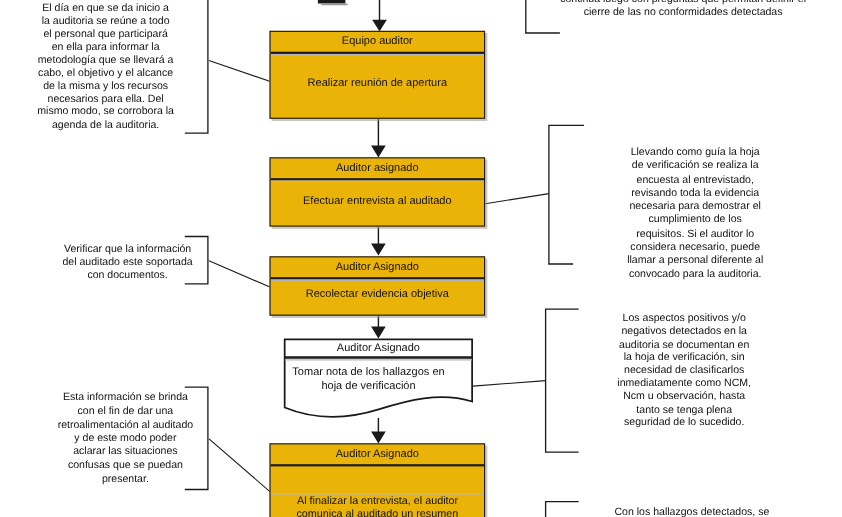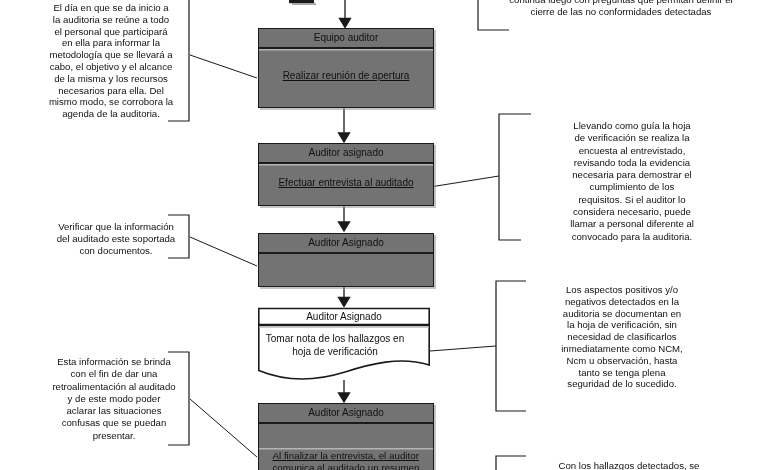--- a/index.html
+++ b/index.html
@@ -3,32 +3,32 @@
 <meta charset="utf-8">
 <style>
   html,body{margin:0;padding:0;background:#fff;}
   .stage{
     position:relative;width:765px;height:470px;overflow:hidden;
     background:#ffffff;color:#111;
     font-family:"Liberation Sans","DejaVu Sans",sans-serif;
   }
   svg.overlay{position:absolute;left:0;top:0;z-index:1;}
   .pbox{
-    position:absolute;left:258px;width:176px;background:#737373;
+    position:absolute;left:245px;width:196px;background:#eab308;
     border:1.6px solid #1a1a1a;z-index:2;box-sizing:border-box;
     box-shadow:2px 2px 0 rgba(150,150,150,.55);
   }
   .pbox .hdr{
     border-bottom:2.6px solid #1a1a1a;text-align:center;
     font-size:10px;padding:3px 2px 3px;line-height:12px;
   }
   .pbox .body{
     display:flex;align-items:center;justify-content:center;
-    text-align:left;font-size:10px;line-height:12.5px;
-    white-space:pre-line;box-shadow:inset 0 1.5px 0 #b5b5b5;text-decoration:underline;
+    text-align:right;font-size:10px;line-height:12.5px;
+    white-space:pre-line;box-shadow:inset 0 1.5px 0 #b5b5b5;
   }
   .pbox .body.topalign{align-items:flex-start;padding-top:2px;margin-top:24px;}
   .ann{
     position:absolute;z-index:2;text-align:center;
     font-size:9.6px;line-height:11.9px;white-space:pre-line;color:#111;
   }
   .docx{position:absolute;z-index:2;text-align:center;white-space:pre-line;}
 </style>
 </head>
 <body>
@@ -83,35 +83,36 @@
     <div class="body" style="height:55px">Realizar reunión de apertura</div>
   </div>
 
   <div class="pbox" style="top:143px;height:63px">
     <div class="hdr">Auditor asignado</div>
     <div class="body" style="height:38px">Efectuar entrevista al auditado</div>
   </div>
 
   <div class="pbox" style="top:233px;height:54px">
     <div class="hdr">Auditor Asignado</div>
+    <div class="body" style="height:29px">Recolectar evidencia objetiva</div>
   </div>
 
   <div class="docx" style="left:259px;top:311px;width:170px;font-size:10px;line-height:12px">Auditor Asignado</div>
   <div class="docx" style="left:259px;top:333px;width:152px;font-size:10px;line-height:12.5px">Tomar nota de los hallazgos en
 hoja de verificación</div>
 
   <div class="pbox" style="top:403px;height:70px">
     <div class="hdr">Auditor Asignado</div>
     <div class="body topalign" style="height:44px;font-size:9.8px;line-height:12.2px">Al finalizar la entrevista, el auditor
 comunica al auditado un resumen
 de los hallazgos detectados, sin
 clasificarlos</div>
   </div>
 
-  <div class="ann" style="left:20px;top:2px;width:182px;line-height:11.8px">El día en que se da inicio a
+  <div class="ann" style="left:5px;top:2px;width:182px;line-height:11.8px">El día en que se da inicio a
 la auditoria se reúne a todo
 el personal que participará
 en ella para informar la
 metodología que se llevará a
 cabo, el objetivo y el alcance
 de la misma y los recursos
 necesarios para ella. Del
 mismo modo, se corrobora la
 agenda de la auditoria.</div>
   <div class="ann" style="left:38px;top:356px;width:152px;line-height:12.3px">Esta información se brinda
@@ -120,21 +121,21 @@
 y de este modo poder
 aclarar las situaciones
 confusas que se puedan
 presentar.</div>
   <div class="ann" style="left:40px;top:221px;width:152px;line-height:12px">Verificar que la información
 del auditado este soportada
 con documentos.</div>
 
   <div class="ann" style="left:483px;top:-6px;width:276px;line-height:12px">continúa luego con preguntas que permitan definir el
 cierre de las no conformidades detectadas</div>
-  <div class="ann" style="left:504px;top:120px;width:256px;line-height:12.3px">Llevando como guía la hoja
+  <div class="ann" style="left:504px;top:133px;width:256px;line-height:12.3px">Llevando como guía la hoja
 de verificación se realiza la
 encuesta al entrevistado,
 revisando toda la evidencia
 necesaria para demostrar el
 cumplimiento de los
 requisitos. Si el auditor lo
 considera necesario, puede
 llamar a personal diferente al
 convocado para la auditoria.</div>
   <div class="ann" style="left:496px;top:284px;width:252px;line-height:11.8px">Los aspectos positivos y/o

